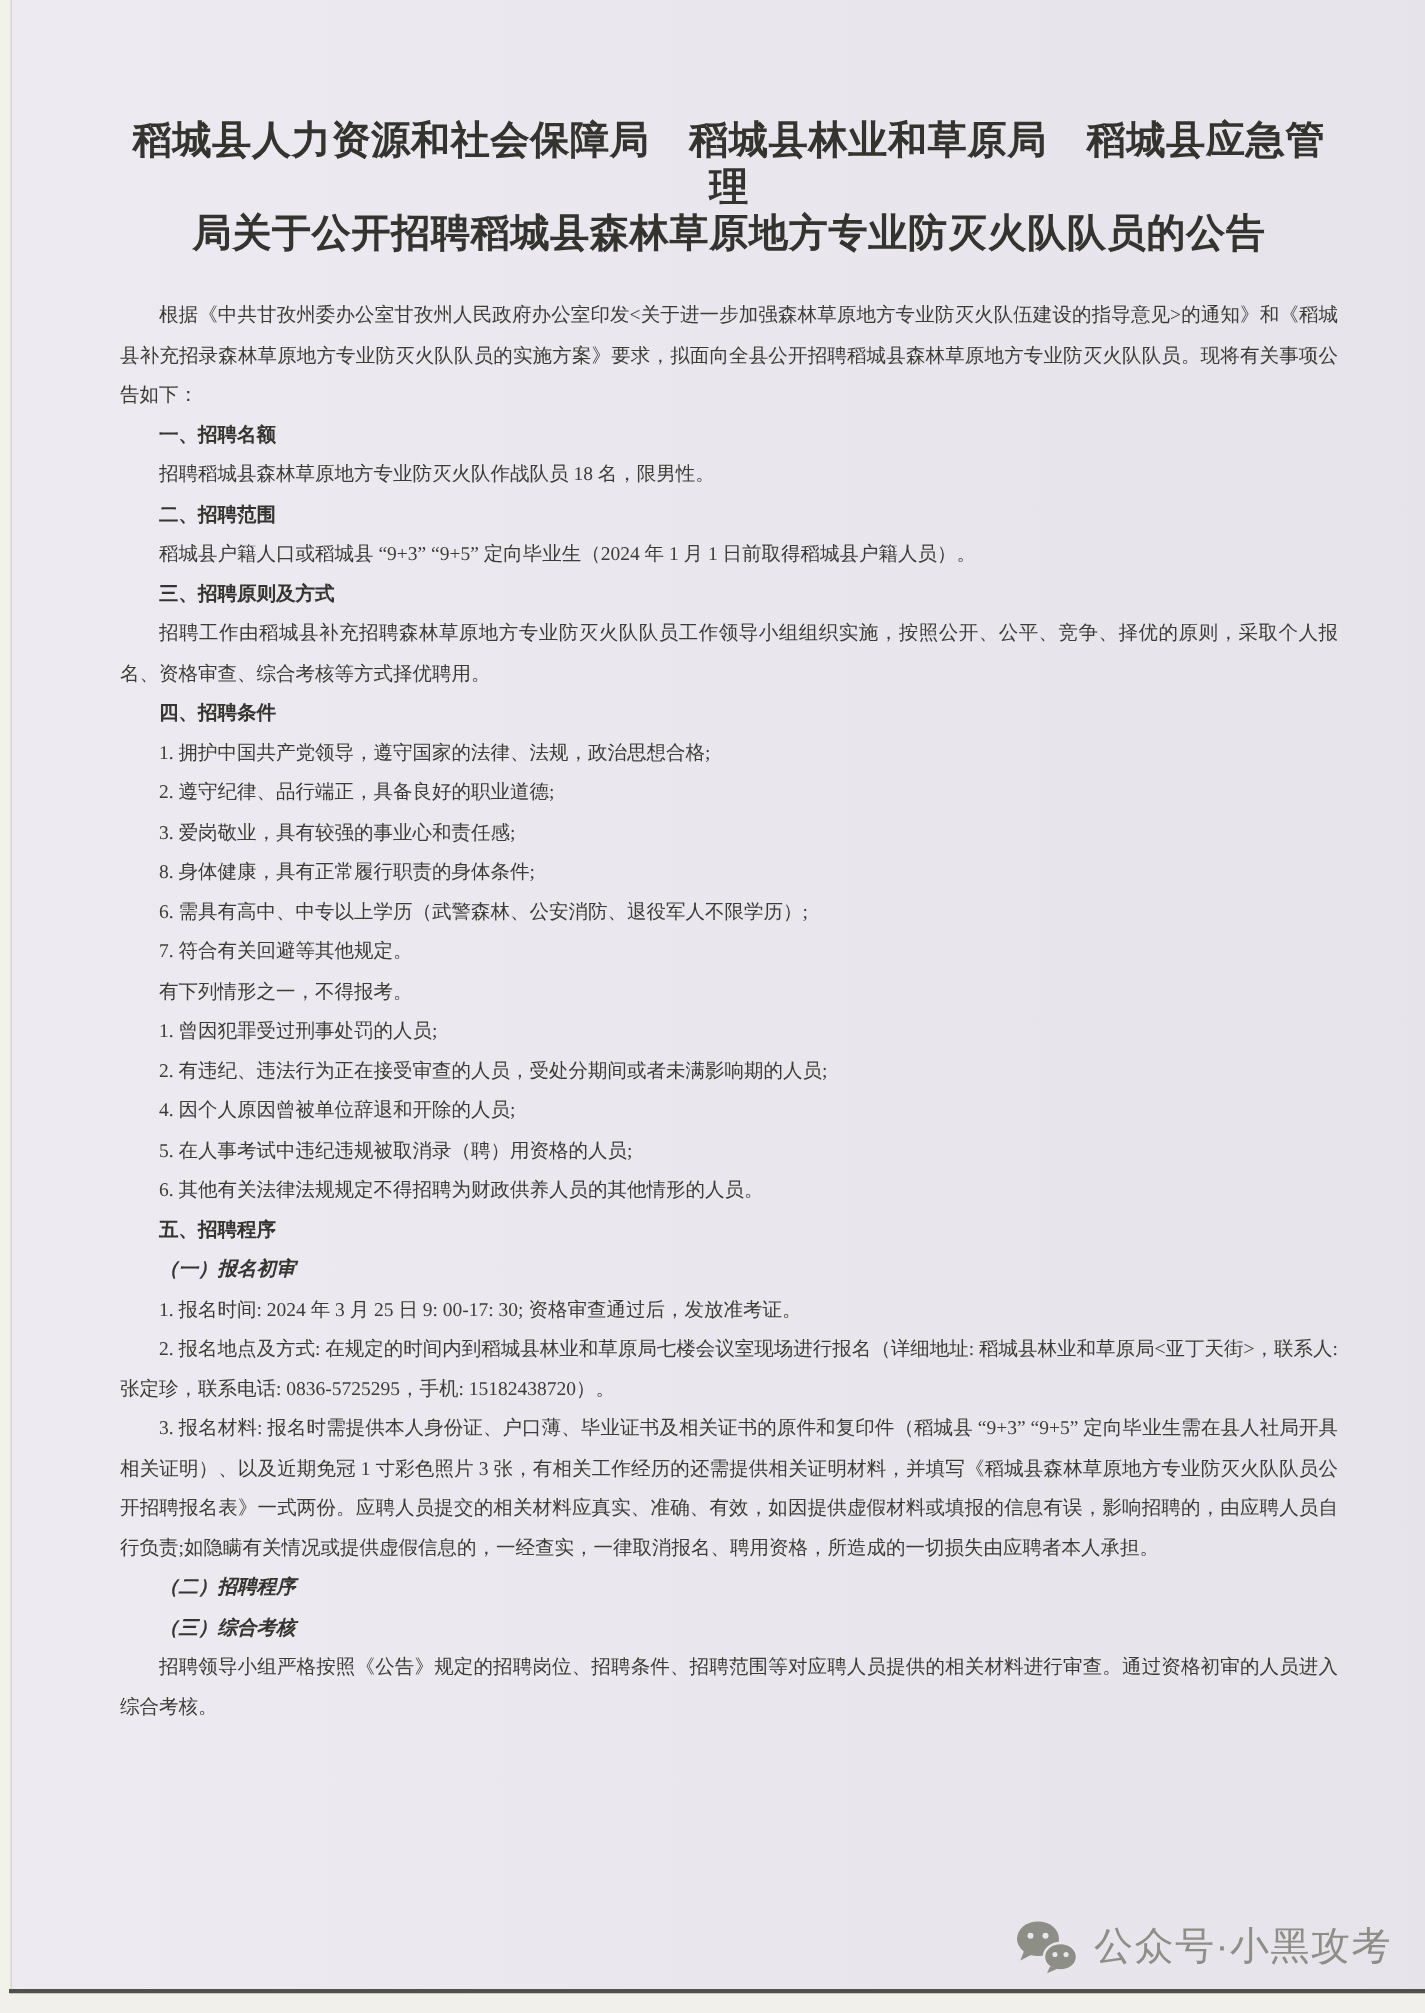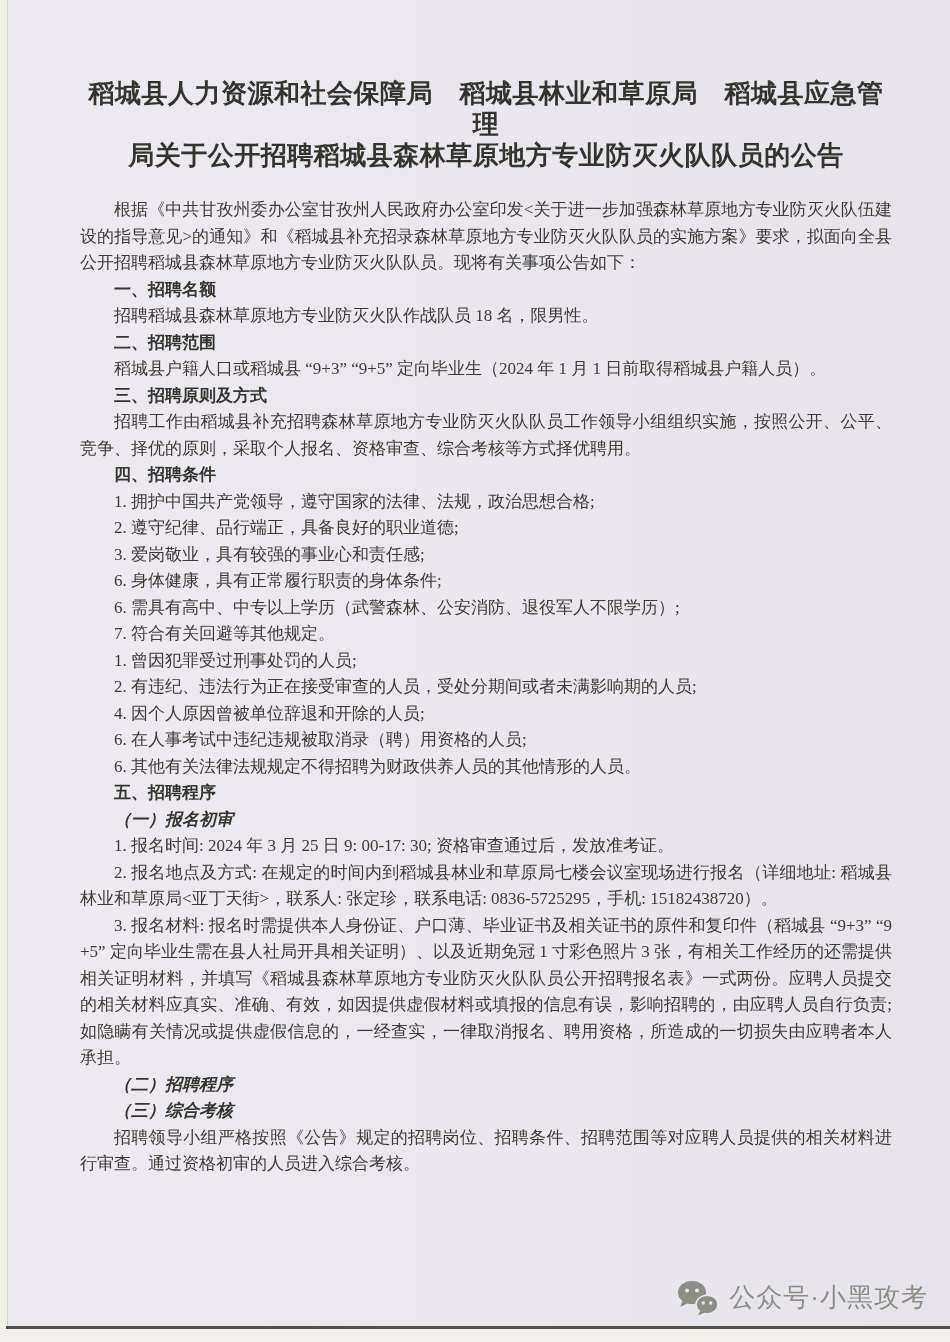--- a/index.html
+++ b/index.html
@@ -23,21 +23,21 @@
     margin: 2px; padding: 0;
     font-size: 26px; font-weight: 700;
     text-align: center;
     line-height: 31px;
     letter-spacing: 0.5px;
     color: #34342e;
   }
   .doc-body { margin-top: 26px; }
   .blk {
     margin: 0; padding: 0;
-    font-size: 17px;
+    font-size: 13px;
     line-height: 26.5px;
     text-indent: 2em;
     text-align: justify;
     word-break: break-all;
   }
   .blk.h1 { font-weight: 700; color: #35352f; }
   .blk.h2 { font-weight: 700; font-style: italic; color: #35352f; }
   .footer {
     position: absolute; right: 22px; bottom: 26px;
     display: flex; gap: 10px;
@@ -71,27 +71,28 @@
       <p class="blk h1">一、招聘名额</p>
       <p class="blk p">招聘稻城县森林草原地方专业防灭火队作战队员 18 名，限男性。</p>
       <p class="blk h1">二、招聘范围</p>
       <p class="blk p">稻城县户籍人口或稻城县 “9+3” “9+5” 定向毕业生（2024 年 1 月 1 日前取得稻城县户籍人员）。</p>
       <p class="blk h1">三、招聘原则及方式</p>
       <p class="blk p">招聘工作由稻城县补充招聘森林草原地方专业防灭火队队员工作领导小组组织实施，按照公开、公平、竞争、择优的原则，采取个人报名、资格审查、综合考核等方式择优聘用。</p>
       <p class="blk h1">四、招聘条件</p>
       <p class="blk p">1. 拥护中国共产党领导，遵守国家的法律、法规，政治思想合格;</p>
       <p class="blk p">2. 遵守纪律、品行端正，具备良好的职业道德;</p>
       <p class="blk p">3. 爱岗敬业，具有较强的事业心和责任感;</p>
-      <p class="blk p">6. 身体健康，具有正常履行职责的身体条件;</p>
+      <p class="blk p">8. 身体健康，具有正常履行职责的身体条件;</p>
       <p class="blk p">6. 需具有高中、中专以上学历（武警森林、公安消防、退役军人不限学历）;</p>
       <p class="blk p">7. 符合有关回避等其他规定。</p>
+      <p class="blk p">有下列情形之一，不得报考。</p>
       <p class="blk p">1. 曾因犯罪受过刑事处罚的人员;</p>
       <p class="blk p">2. 有违纪、违法行为正在接受审查的人员，受处分期间或者未满影响期的人员;</p>
       <p class="blk p">4. 因个人原因曾被单位辞退和开除的人员;</p>
-      <p class="blk p">6. 在人事考试中违纪违规被取消录（聘）用资格的人员;</p>
+      <p class="blk p">5. 在人事考试中违纪违规被取消录（聘）用资格的人员;</p>
       <p class="blk p">6. 其他有关法律法规规定不得招聘为财政供养人员的其他情形的人员。</p>
       <p class="blk h1">五、招聘程序</p>
       <p class="blk h2">（一）报名初审</p>
       <p class="blk p">1. 报名时间: 2024 年 3 月 25 日 9: 00-17: 30;  资格审查通过后，发放准考证。</p>
       <p class="blk p">2. 报名地点及方式: 在规定的时间内到稻城县林业和草原局七楼会议室现场进行报名（详细地址: 稻城县林业和草原局&lt;亚丁天街&gt;，联系人: 张定珍，联系电话: 0836-5725295，手机: 15182438720）。</p>
       <p class="blk p">3. 报名材料: 报名时需提供本人身份证、户口薄、毕业证书及相关证书的原件和复印件（稻城县 “9+3” “9+5” 定向毕业生需在县人社局开具相关证明）、以及近期免冠 1 寸彩色照片 3 张，有相关工作经历的还需提供相关证明材料，并填写《稻城县森林草原地方专业防灭火队队员公开招聘报名表》一式两份。应聘人员提交的相关材料应真实、准确、有效，如因提供虚假材料或填报的信息有误，影响招聘的，由应聘人员自行负责;如隐瞒有关情况或提供虚假信息的，一经查实，一律取消报名、聘用资格，所造成的一切损失由应聘者本人承担。</p>
       <p class="blk h2">（二）招聘程序</p>
       <p class="blk h2">（三）综合考核</p>
       <p class="blk p">招聘领导小组严格按照《公告》规定的招聘岗位、招聘条件、招聘范围等对应聘人员提供的相关材料进行审查。通过资格初审的人员进入综合考核。</p>
     </div>

